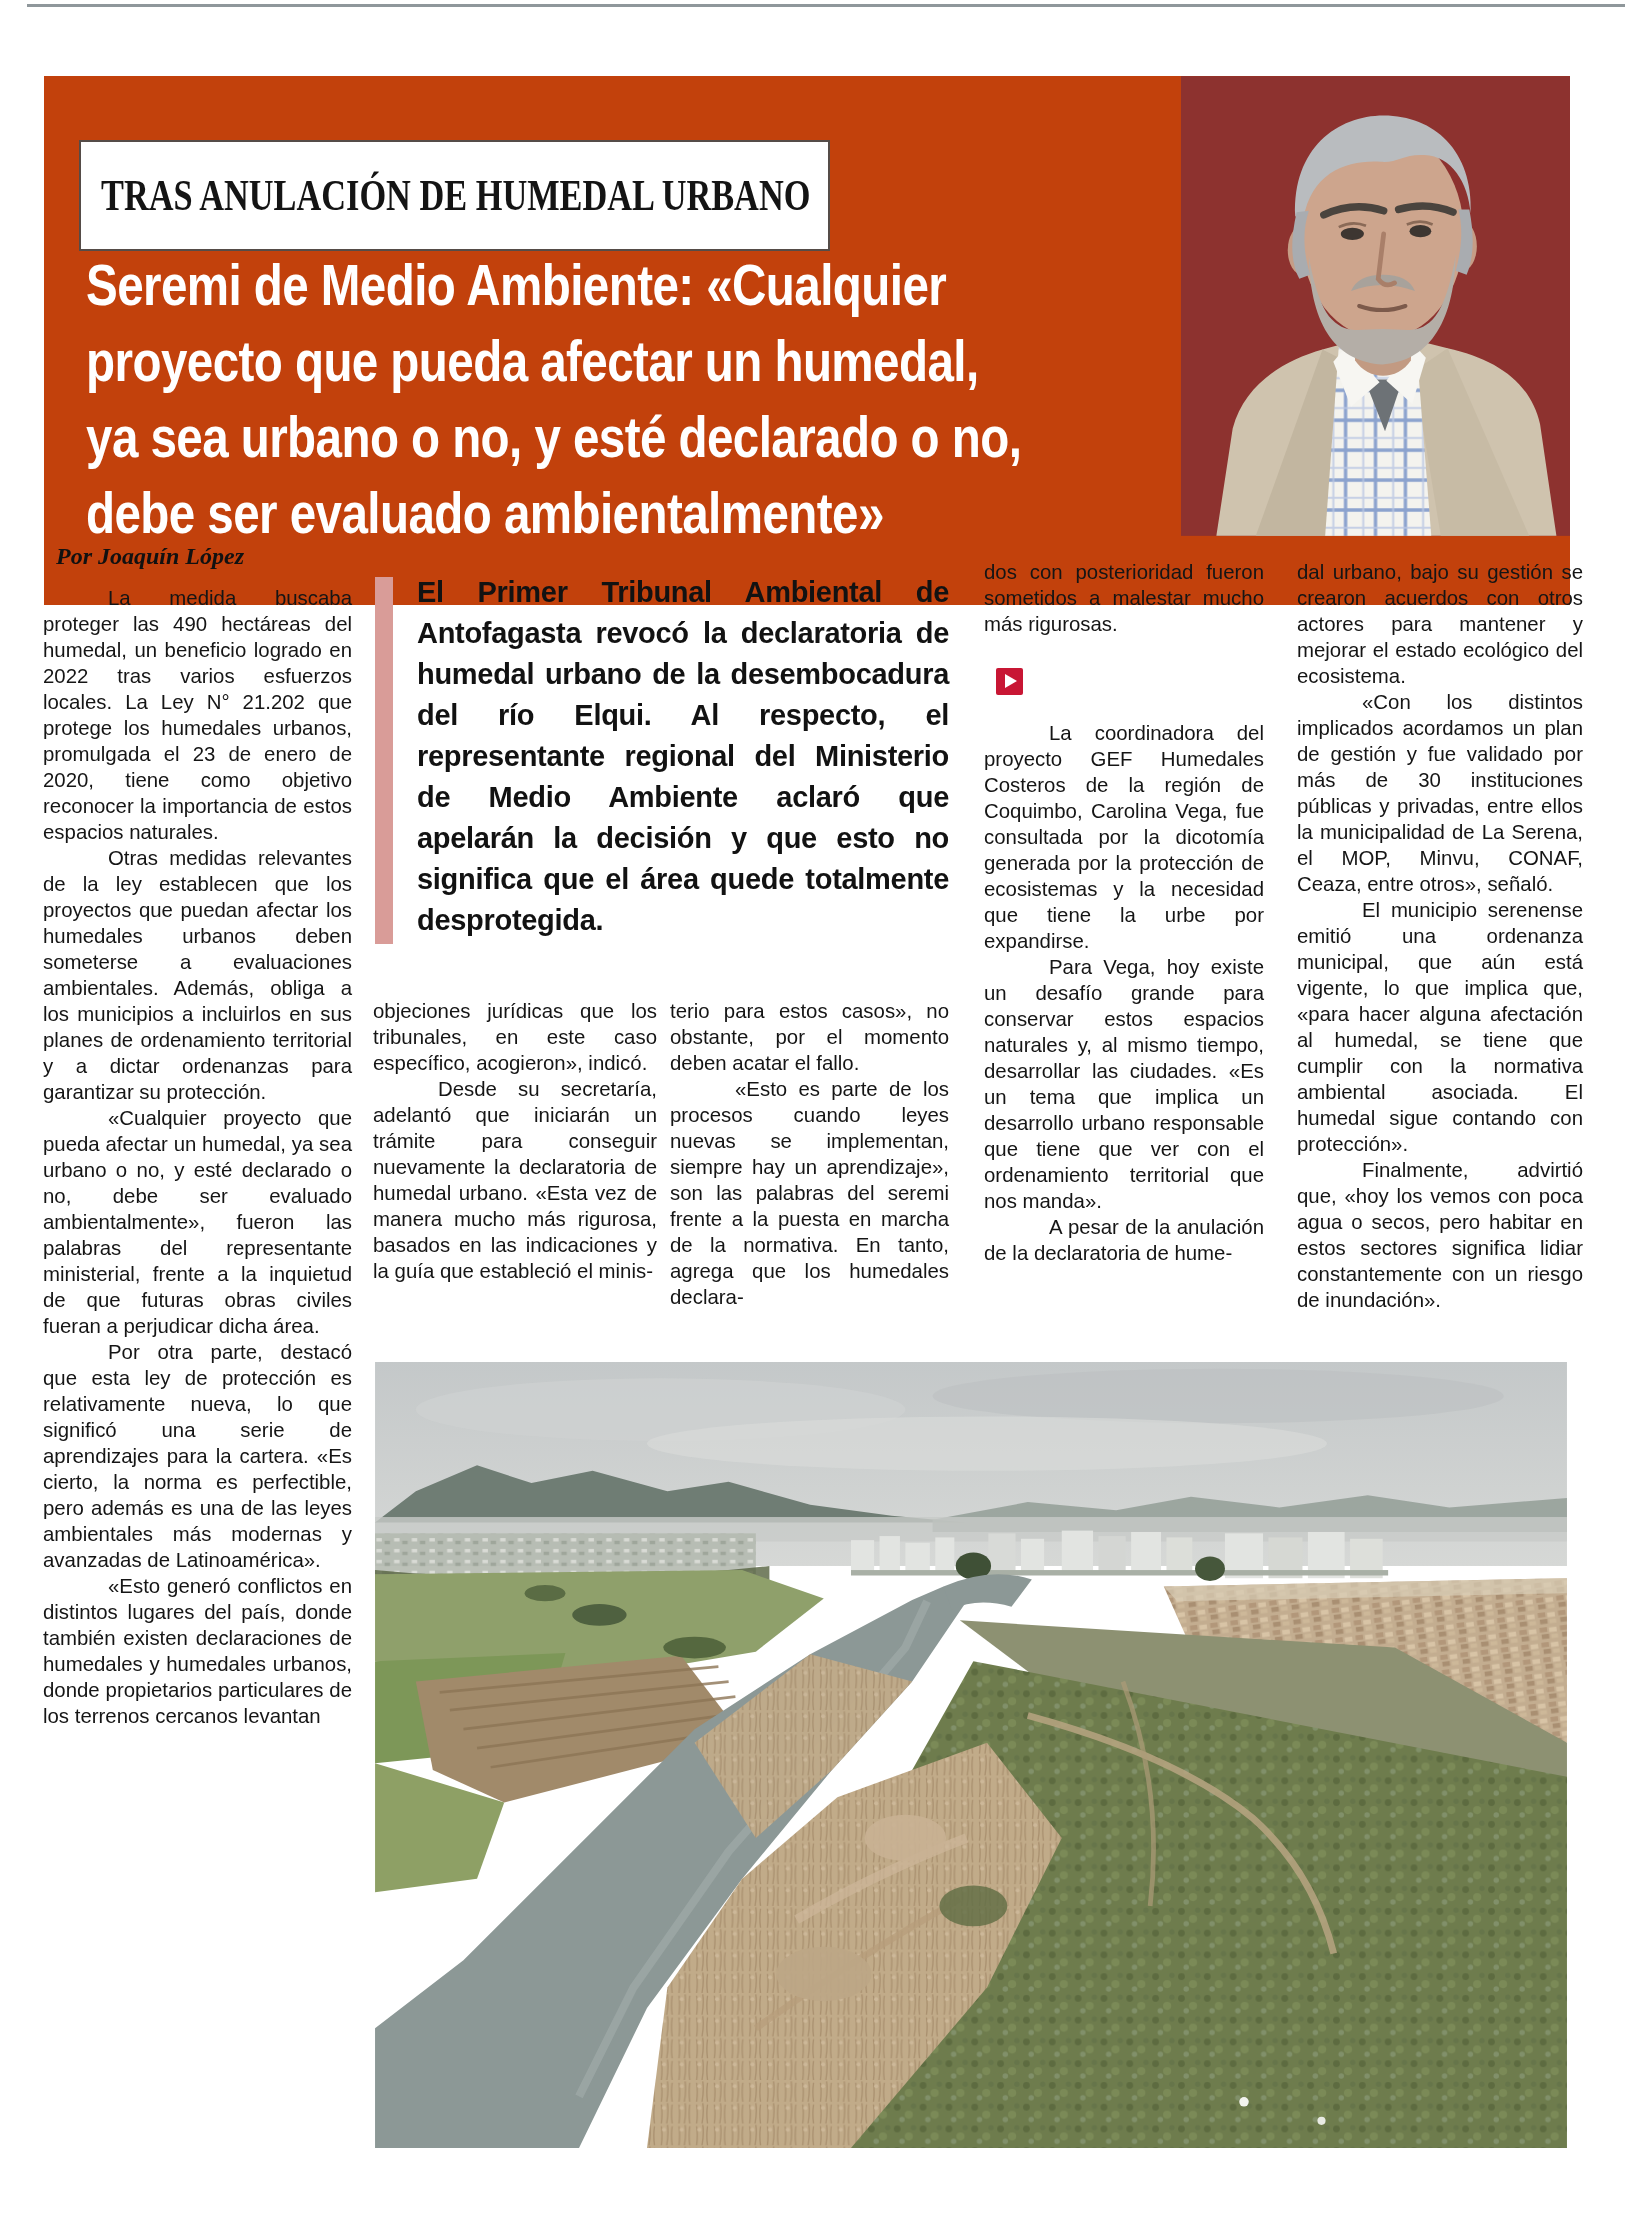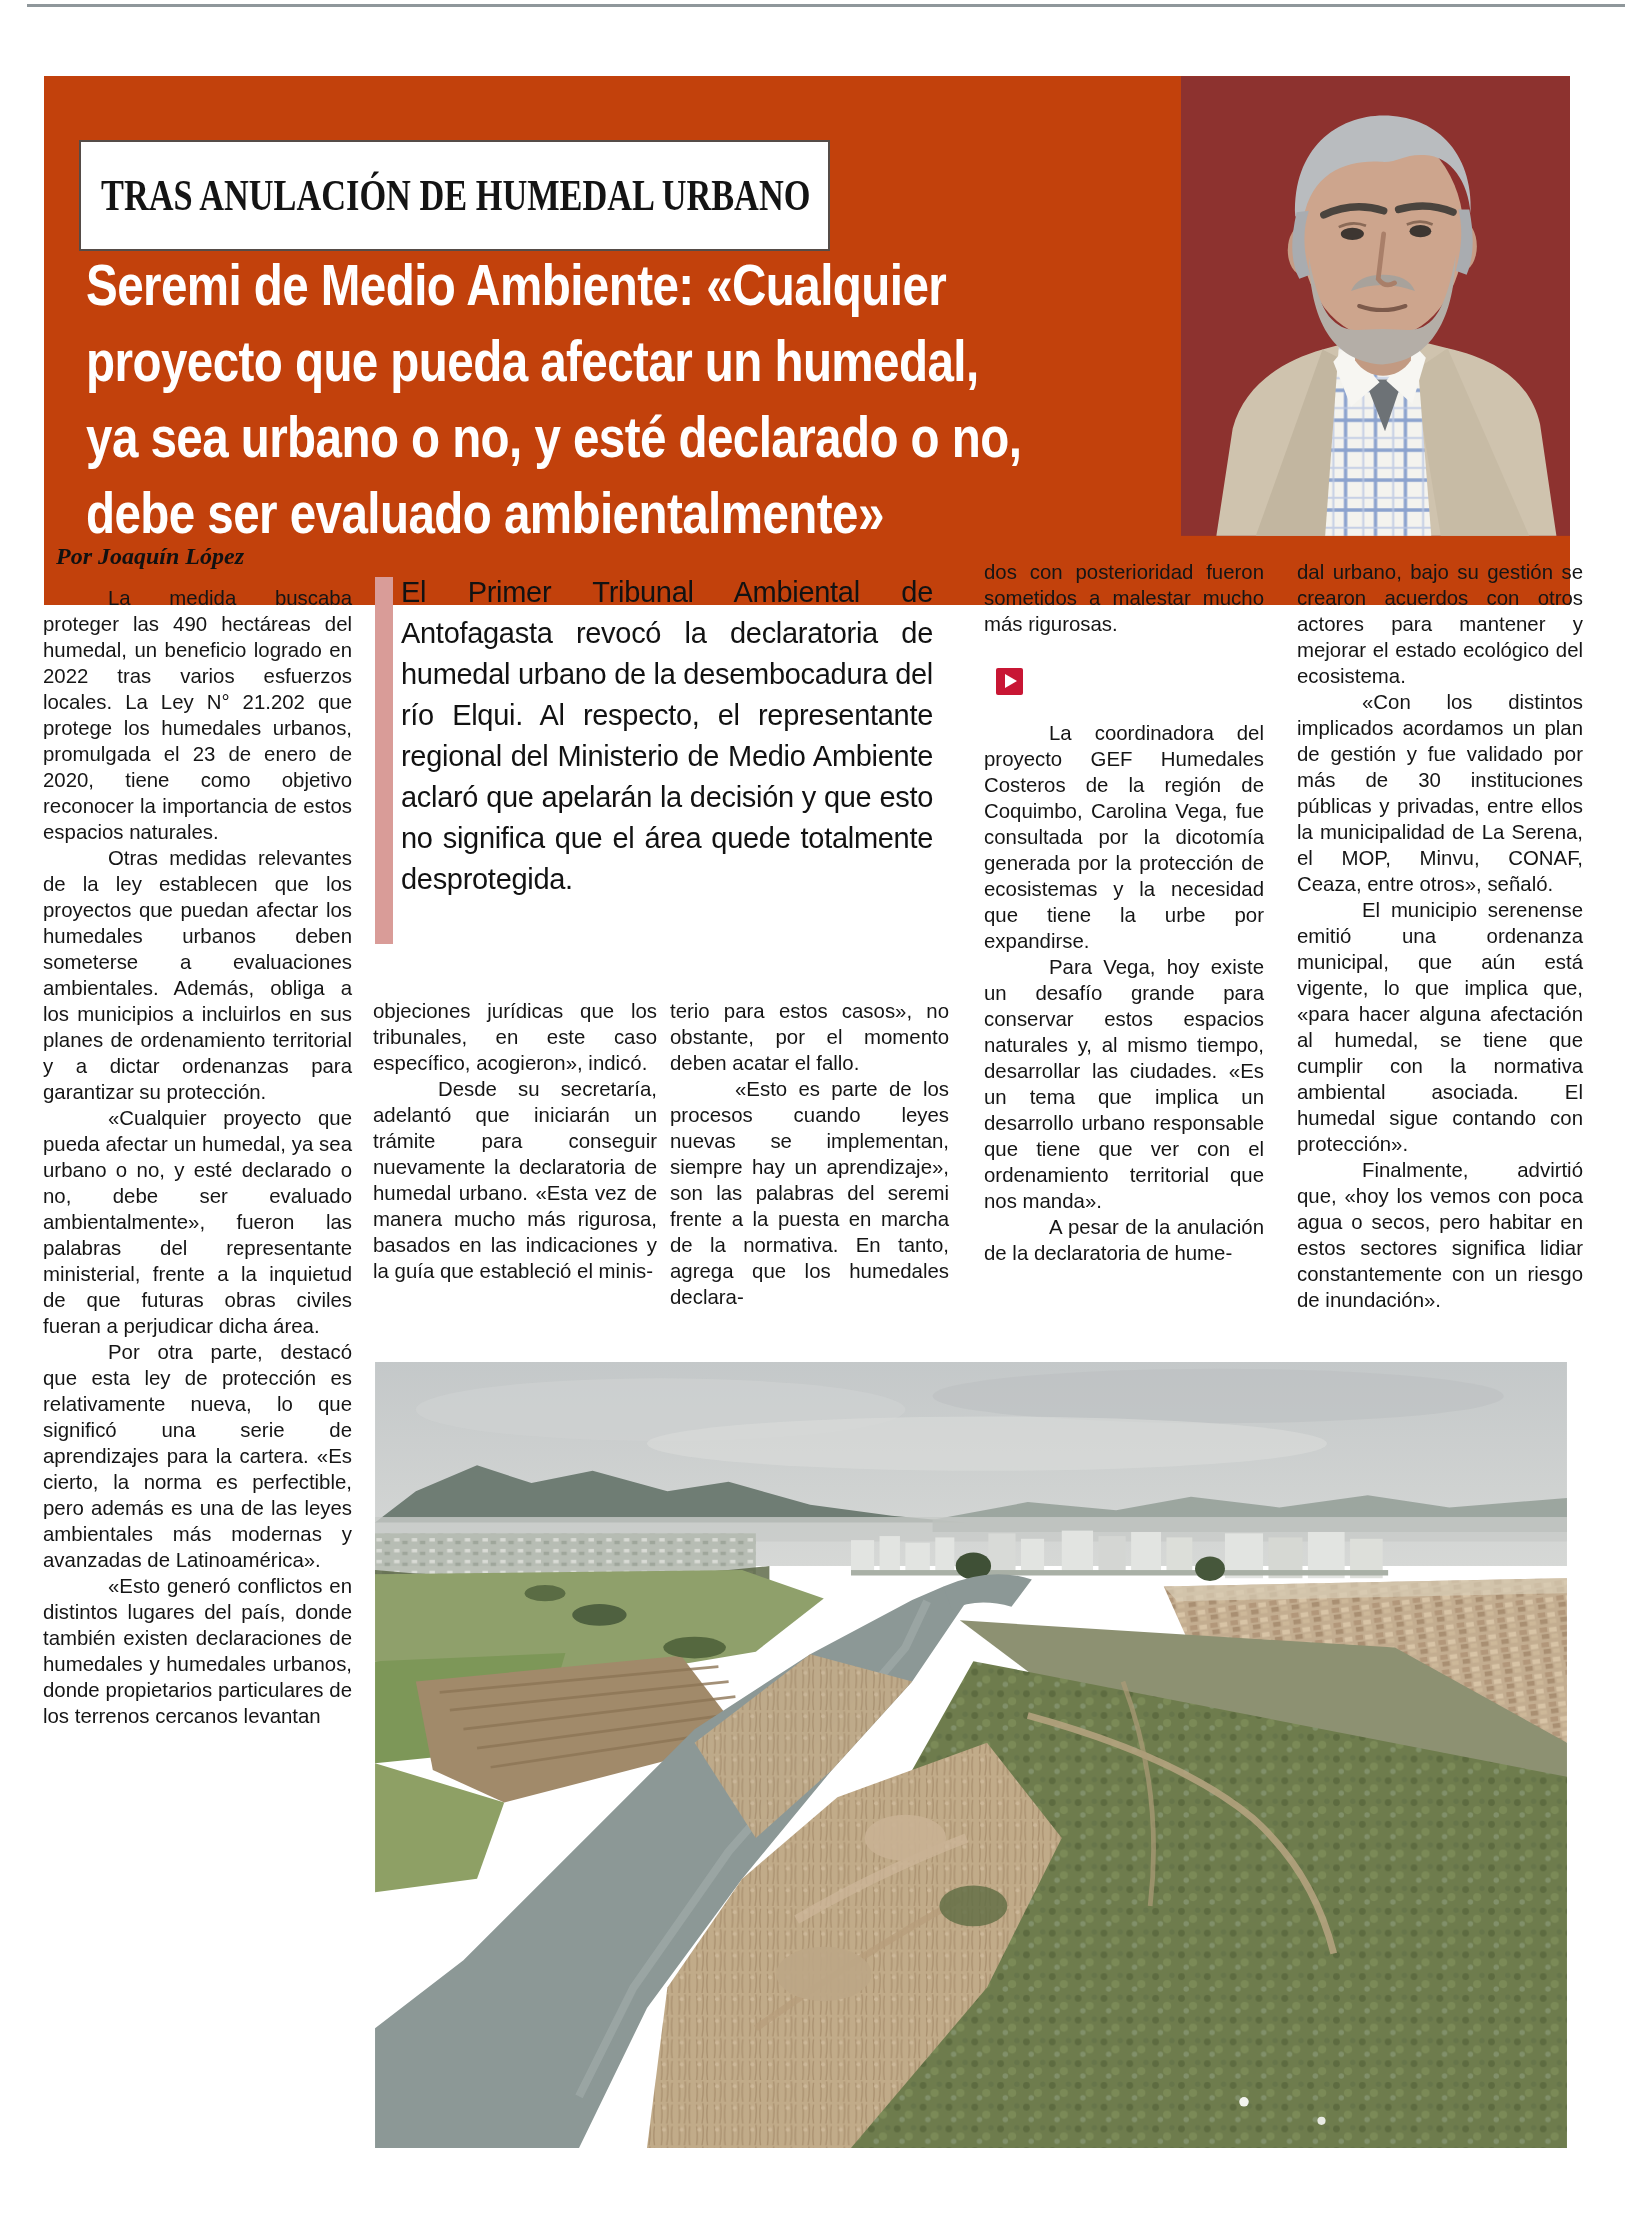--- a/index.html
+++ b/index.html
@@ -20,21 +20,21 @@
   .portrait { position:absolute; right:0; top:0; width:389px; height:460px; }
   .portrait svg { display:block; }
 
   
   .byline { position:absolute; left:56px; top:543px; font-family:"Liberation Serif", serif;
             font-style:italic; font-weight:bold; font-size:24px; color:#111; }
 
   
   .lead-block { position:absolute; left:375px; top:572px; width:575px; }
   .lead-bar { position:absolute; left:0; top:5.4px; width:17.7px; height:367px; background:#d99c98; }
-  .lead-text { margin:0 0 0 26px; width:532px; font-size:29px; font-weight:normal; line-height:41px;
+  .lead-text { margin:0 0 0 42px; width:532px; font-size:29px; font-weight:bold; line-height:41px;
                text-align:justify; color:#121212; letter-spacing:-0.3px; }
 
   
   .col { position:absolute; font-size:20.4px; line-height:26px; text-align:justify; }
   .col p { margin:0; }
   .col p.ind { text-indent:65px; }
   .col1 { left:43px;   top:585px;  width:309px; }
   .col2 { left:373px;  top:998px; width:284px; }
   .col3 { left:670px;  top:998px; width:279px; }
   .col4 { left:984px; top:559px;  width:280px; }

